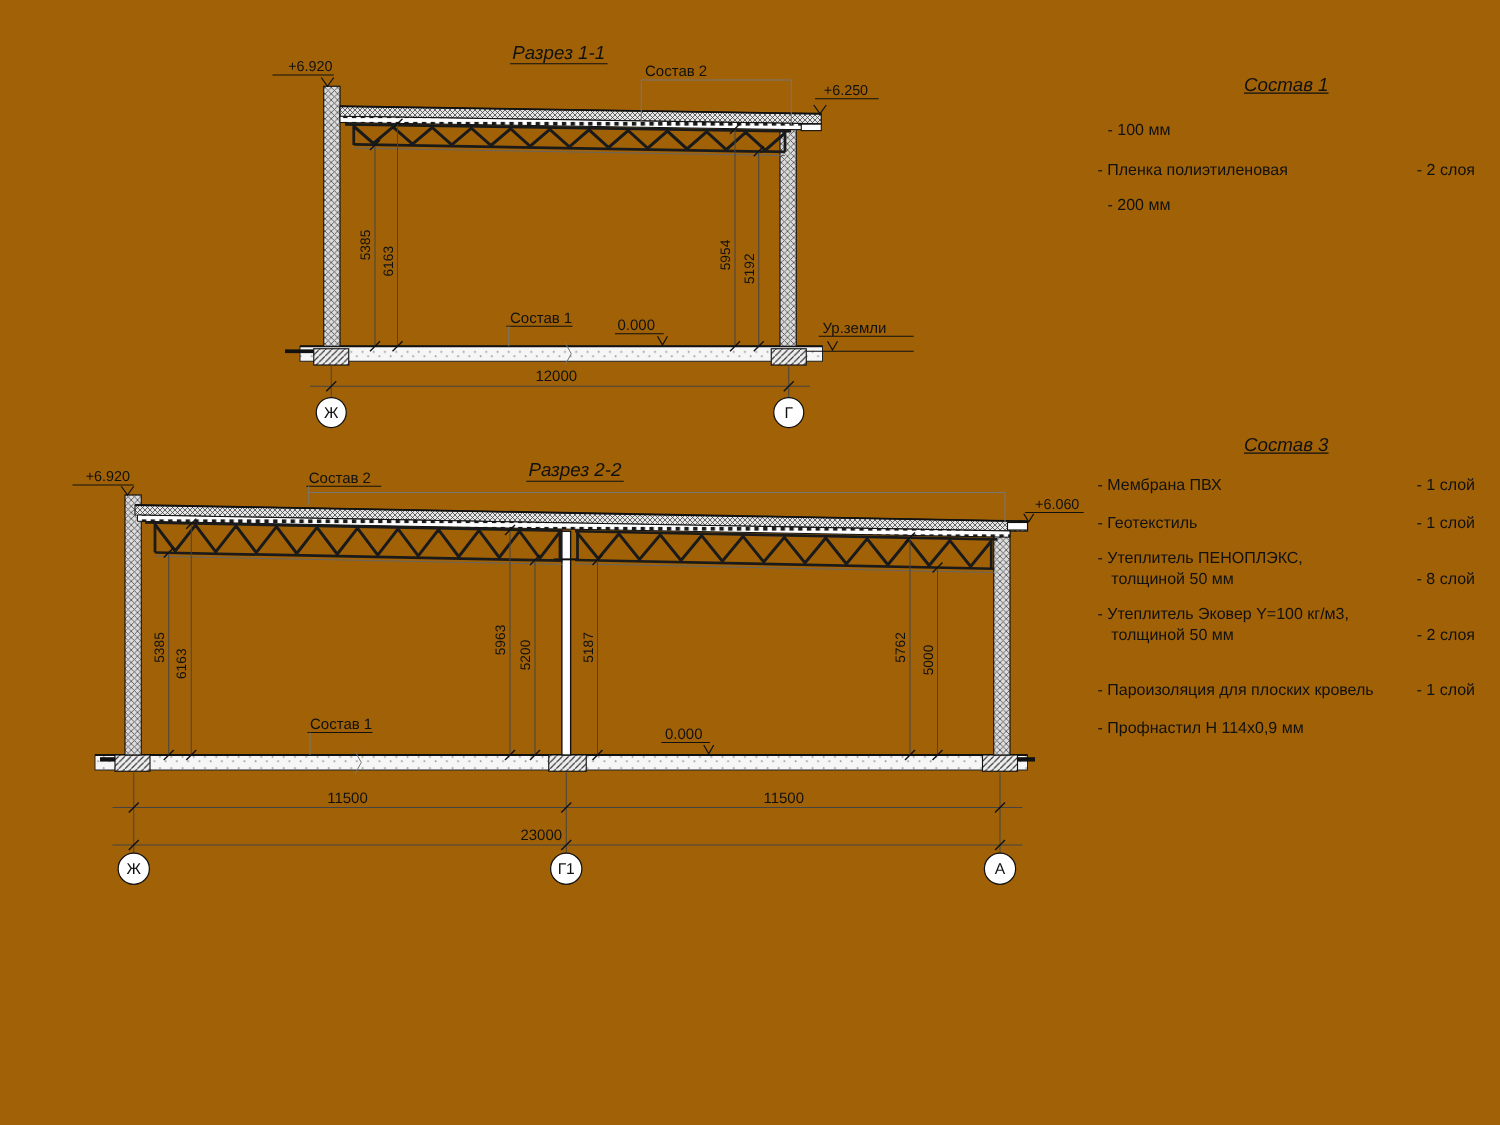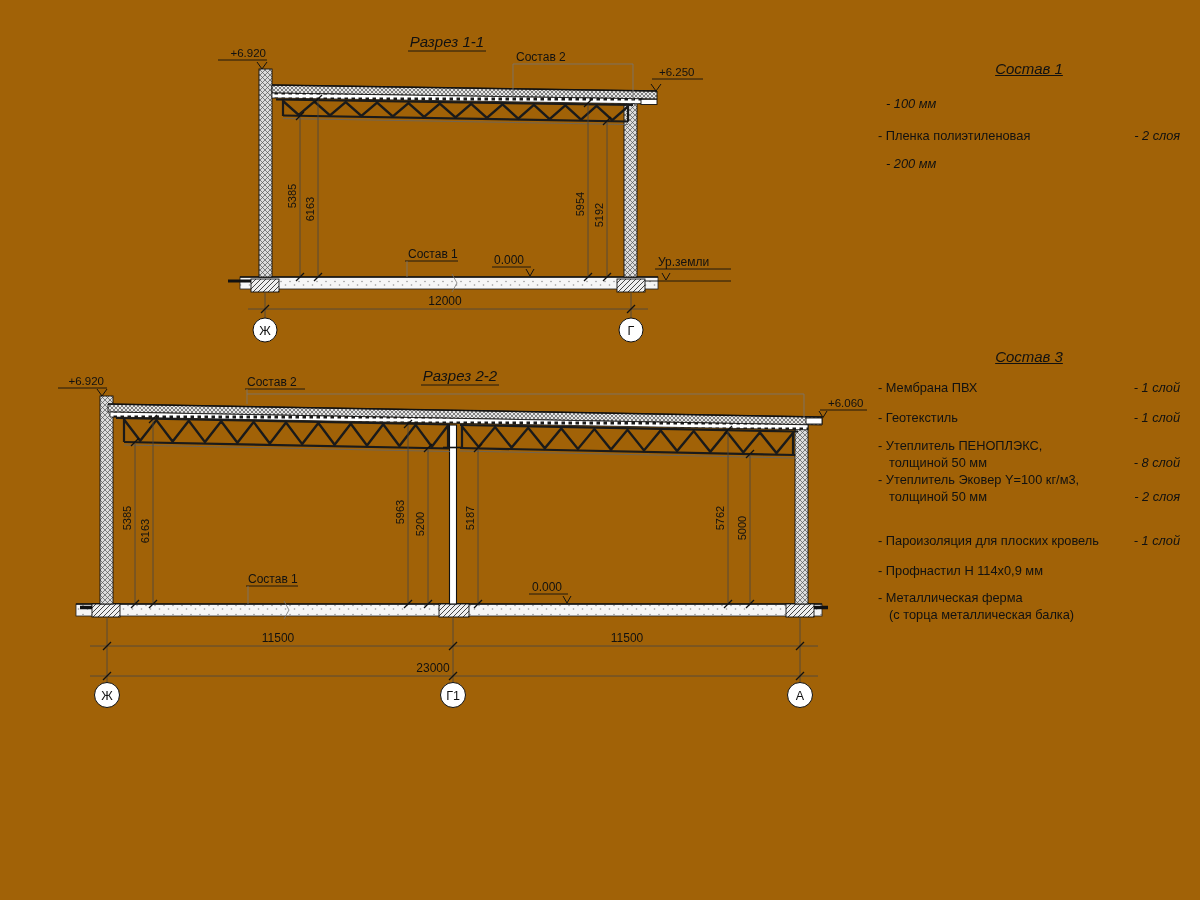--- a/index.html
+++ b/index.html
@@ -23,21 +23,21 @@
   #ticks path{stroke:#111;stroke-width:1.2;fill:none;}
   
   .sostav{position:absolute;width:302px;font-size:12.8px;color:#111;}
   #sostav1-block{left:878px;top:60px;}
   #sostav3-block{left:878px;top:348px;}
   .s-title{font-style:italic;font-size:15px;text-align:center;text-decoration:underline;
            margin:0 0 4px 0;font-weight:normal;}
   .li{display:flex;justify-content:space-between;align-items:flex-end;}
   .li .tx div{line-height:17px;}
   .li .tx .cont{padding-left:11px;}
-  .li .val{white-space:nowrap;line-height:17px;padding-left:8px;font-style:italic;}
+  .li .val{white-space:nowrap;line-height:17px;padding-left:8px;}
 </style>
 </head>
 <body>
 
 <div id="canvas">
 
 <svg width="1200" height="900" viewBox="0 0 1200 900">
   <defs>
     <pattern id="wallHatch" width="5" height="5" patternUnits="userSpaceOnUse">
       <rect width="5" height="5" fill="#dcdcdc"></rect>
@@ -335,41 +335,34 @@
         </div>
     <div class="val">- 1 слой</div>
   </div>
   <div class="li" style="margin-top:11px">
     <div class="tx">
       <div>- Утеплитель ПЕНОПЛЭКС,</div>
       <div class="cont">толщиной 50 мм</div>
     </div>
     <div class="val">- 8 слой</div>
   </div>
-  <div class="li" style="margin-top:0">
+  <div class="li" style="margin-top:11px">
     <div class="tx">
       <div>- Утеплитель Эковер Y=100 кг/м3,</div>
       <div class="cont">толщиной 50 мм</div>
     </div>
     <div class="val">- 2 слоя</div>
   </div>
   <div class="li" style="margin-top:27px">
     <div class="tx">
           <div>- Пароизоляция для плоских кровель</div>
         </div>
     <div class="val">- 1 слой</div>
   </div>
   <div class="li" style="margin-top:13px">
     <div class="tx">
           <div>- Профнастил Н 114х0,9 мм</div>
         </div>
     <div class="val"></div>
   </div>
-  <div class="li" style="margin-top:10px">
-    <div class="tx">
-      <div>- Металлическая ферма</div>
-      <div class="cont">(с торца металлическая балка)</div>
-    </div>
-    <div class="val"></div>
-  </div>
 </div>
 
 </div>
 
 </body></html>

